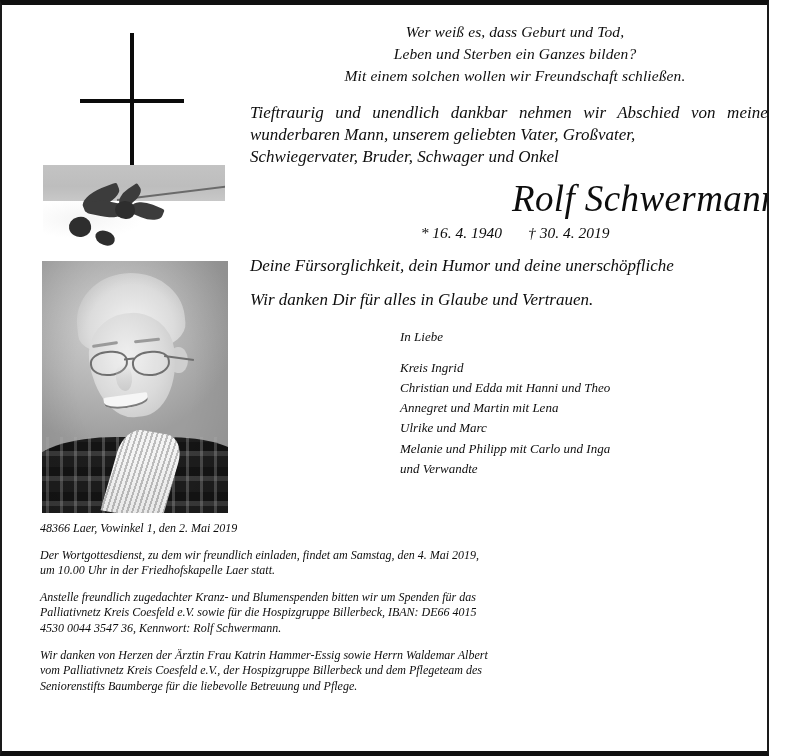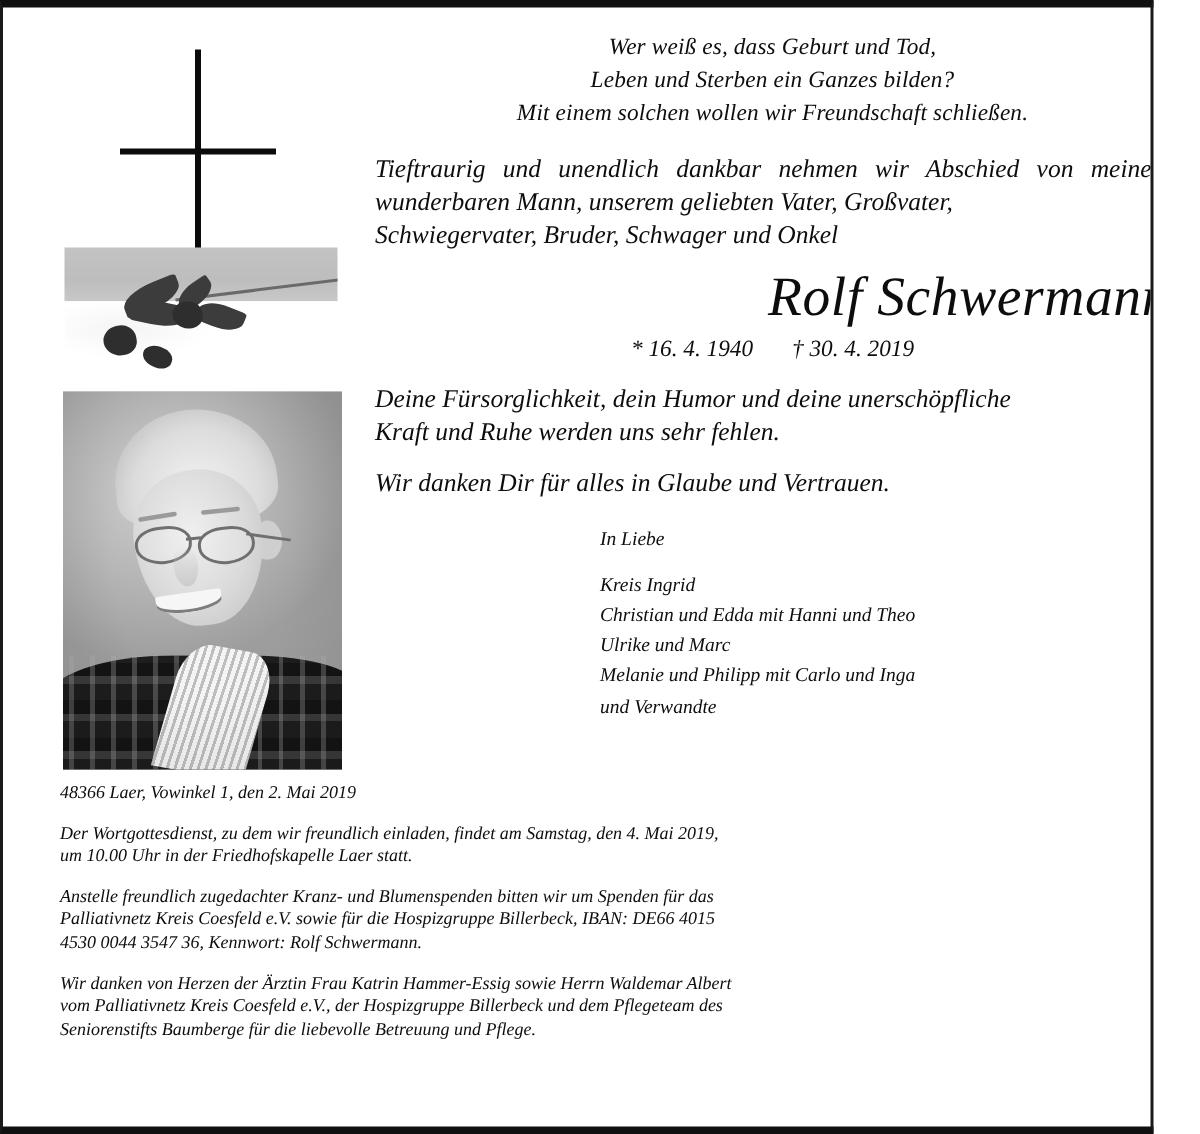--- a/index.html
+++ b/index.html
@@ -350,29 +350,29 @@
     </div>
 
     <div class="name">Rolf Schwermann</div>
 
     <div class="dates">
       <span>* 16. 4. 1940</span><span class="gap"></span><span>† 30. 4. 2019</span>
     </div>
 
     <div class="para">
       <div>Deine Fürsorglichkeit, dein Humor und deine unerschöpfliche</div>
-      <div class="last">Kraft und Ruhe werden uns sehr fehlen.</div>
     </div>
 
     <div class="para-plain">Wir danken Dir für alles in Glaube und Vertrauen.</div>
 
     <div class="family">
       <div class="inliebe">In Liebe</div>
       <div>Kreis Ingrid</div>
       <div>Christian und Edda mit Hanni und Theo</div>
+      <div>Annegret und Martin mit Lena</div>
       <div>Ulrike und Marc</div>
       <div>Melanie und Philipp mit Carlo und Inga</div>
       <div>und Verwandte</div>
     </div>
   </div>
 
   <div id="footer">
     <div class="f-line">48366 Laer, Vowinkel 1, den 2. Mai 2019</div>
 
     <div class="f-block">

